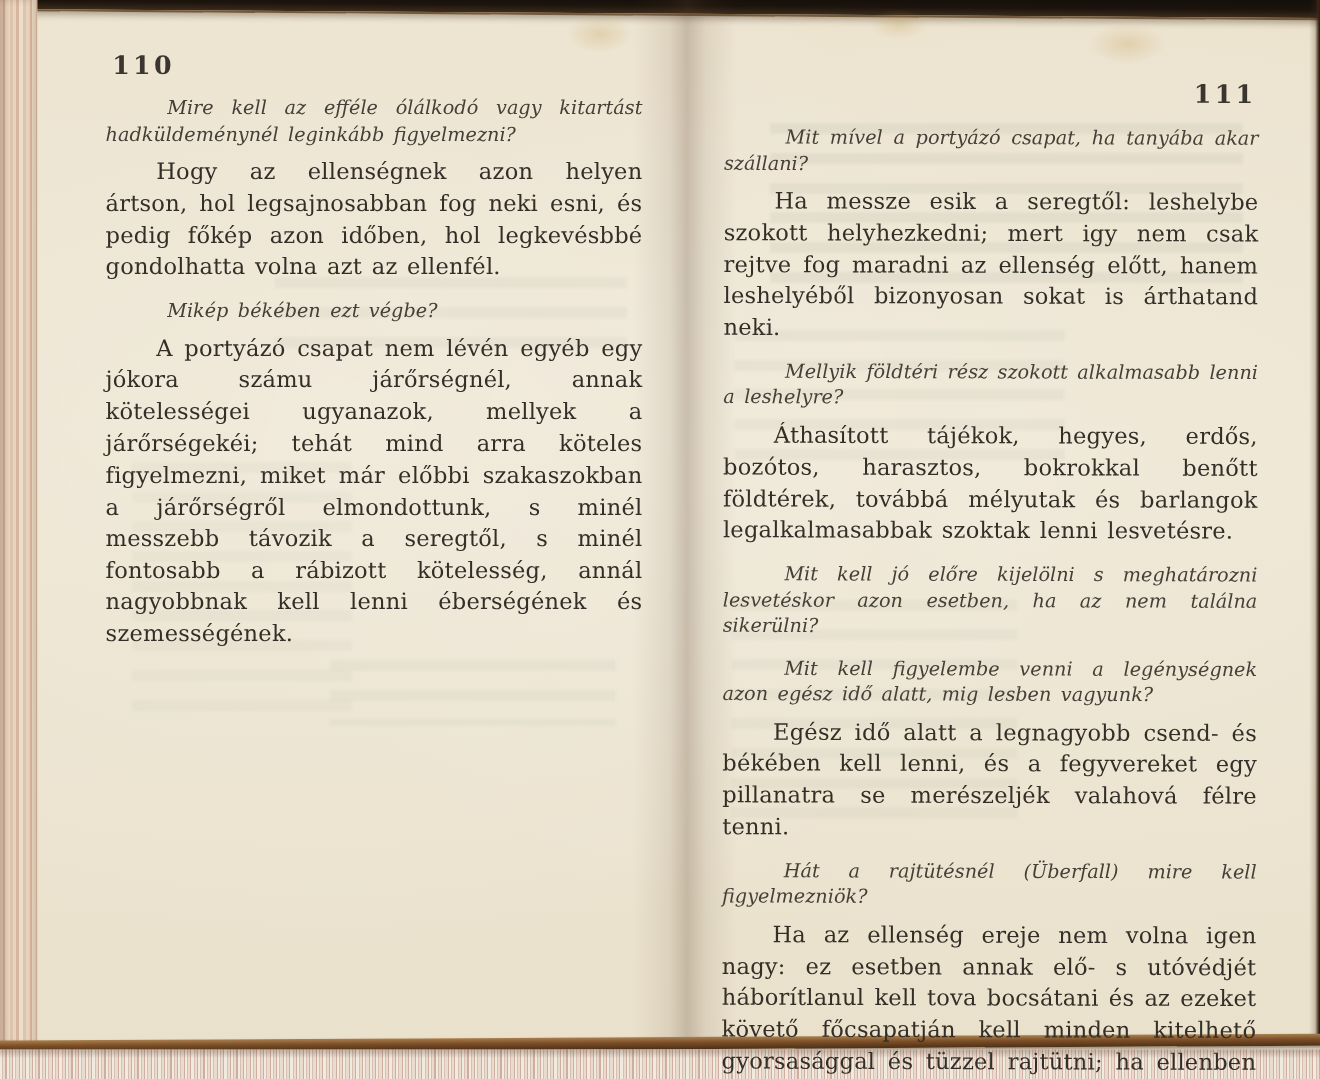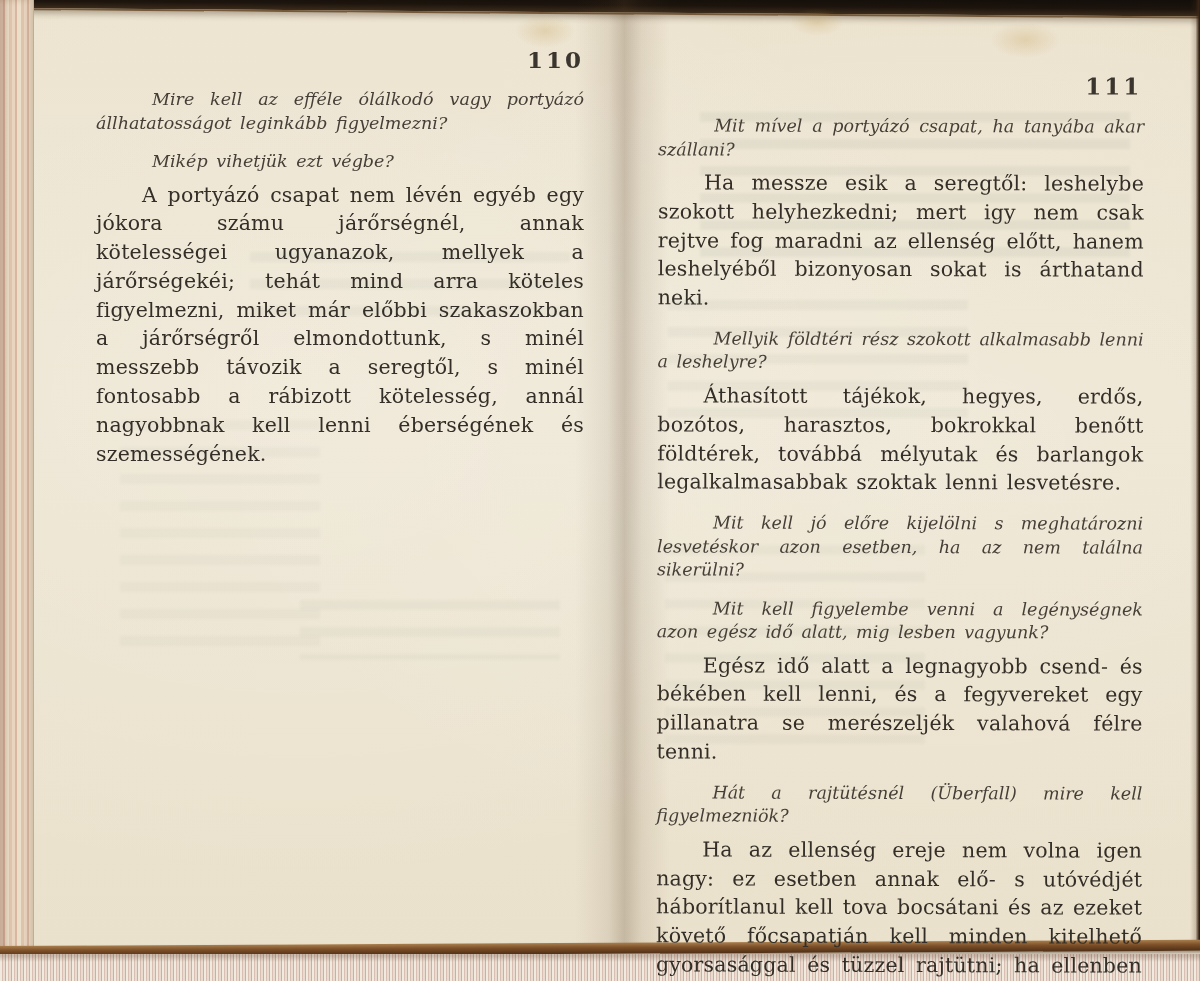--- a/index.html
+++ b/index.html
@@ -77,21 +77,21 @@
   .ghost.g6 { left: 300px; top: 600px; width: 260px; height: 60px;  opacity: .30; }
 
   
   .page { position: absolute; color: #37322b; }
   .page-left  { left: 96px;  top: 46px; width: 488px; }
   .page-right { left: 657px; top: 58px; width: 486px; transform: rotate(0.15deg); }
 
   .page-number {
     font-size: 23px; font-weight: bold; letter-spacing: 3px; color: #3a352e;
   }
-  .page-left  .page-number { text-align: right;  margin: 0 0 8px 6px; }
+  .page-left  .page-number { text-align: left;  margin: 0 0 8px 6px; }
   .page-right .page-number { text-align: right; margin: 14px 2px 16px 0; }
 
   p { margin: 0; text-align: justify; }
   p.q {
     font-style: italic; font-size: 17.5px; line-height: 23.5px;
     margin: 15px 0 7px 0; text-indent: 56px; color: #453f37;
     word-spacing: 3px;
   }
   p.a {
     font-size: 20.5px; line-height: 28.8px;
@@ -117,22 +117,23 @@
 
   <div class="ghost g1"></div>
   <div class="ghost g2"></div>
   <div class="ghost g3"></div>
   <div class="ghost g4"></div>
   <div class="ghost g5"></div>
   <div class="ghost g6"></div>
 
   <div class="page page-left">
     <div class="page-number">110</div>
-    <p class="q">Mire kell az efféle ólálkodó vagy portyázó állhatatosságot leginkább figyelmezni?</p>
-    <p class="q">Mikép vihetjük ezt végbe?</p>
+    <p class="q">Mire kell az efféle ólálkodó vagy kitartást hadküldeménynél leginkább figyelmezni?</p>
+    <p class="a">Hogy az ellenségnek azon helyen ártson, hol legsajnosabban fog neki esni, és pedig főkép azon időben, hol legkevésbbé gondolhatta volna azt az ellenfél.</p>
+    <p class="q">Mikép békében ezt végbe?</p>
     <p class="a">A portyázó csapat nem lévén egyéb egy jókora számu járőrségnél, annak kötelességei ugyanazok, mellyek a járőrségekéi; tehát mind arra köteles figyelmezni, miket már előbbi szakaszokban a járőrségről elmondottunk, s minél messzebb távozik a seregtől, s minél fontosabb a rábizott kötelesség, annál nagyobbnak kell lenni éberségének és szemességének.</p>
   </div>
 
   <div class="page page-right">
     <div class="page-number">111</div>
     <p class="q">Mit mível a portyázó csapat, ha tanyába akar szállani?</p>
     <p class="a">Ha messze esik a seregtől: leshelybe szokott helyhezkedni; mert igy nem csak rejtve fog maradni az ellenség előtt, hanem leshelyéből bizonyosan sokat is árthatand neki.</p>
     <p class="q">Mellyik földtéri rész szokott alkalmasabb lenni a leshelyre?</p>
     <p class="a">Áthasított tájékok, hegyes, erdős, bozótos, harasztos, bokrokkal benőtt földtérek, továbbá mélyutak és barlangok legalkalmasabbak szoktak lenni lesvetésre.</p>
     <p class="q">Mit kell jó előre kijelölni s meghatározni lesvetéskor azon esetben, ha az nem találna sikerülni?</p>

